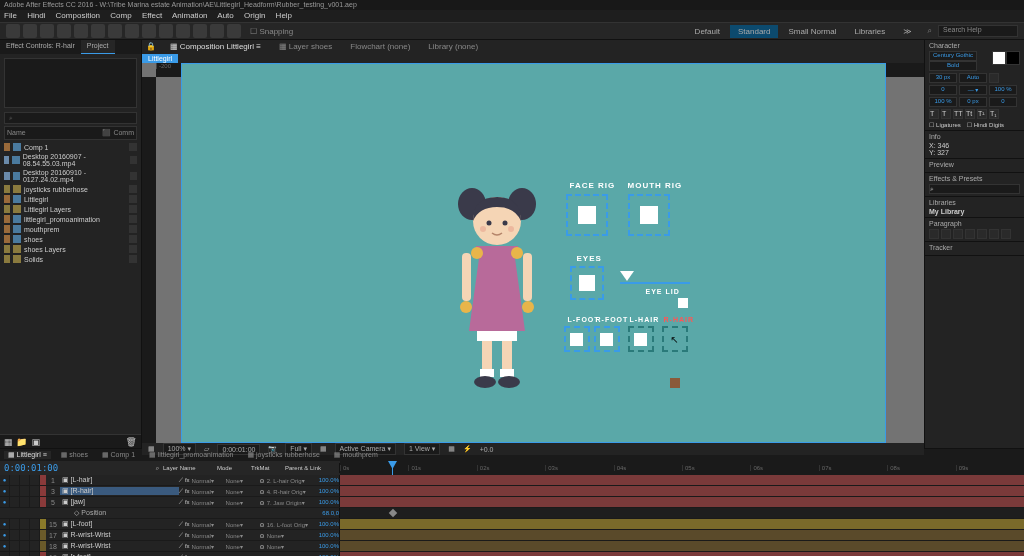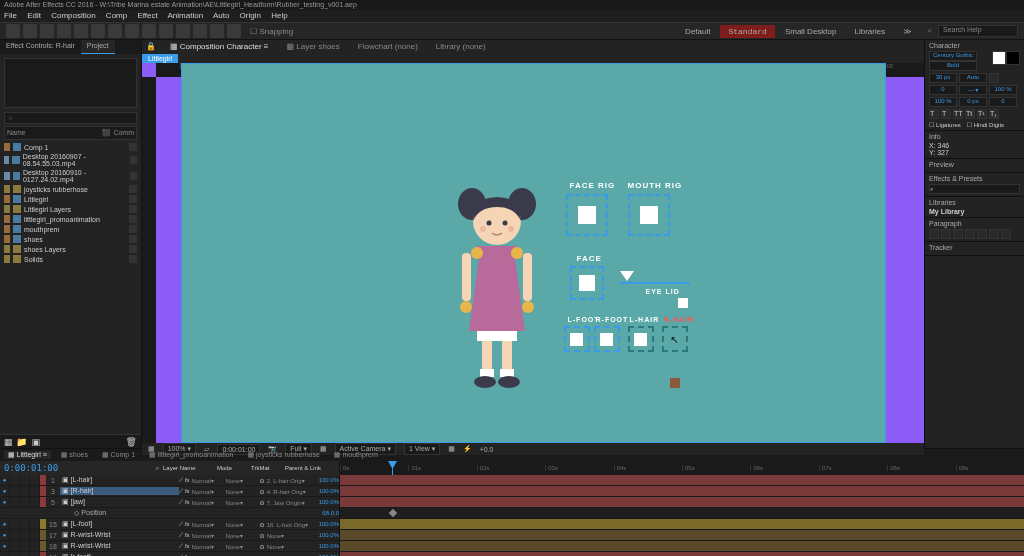--- a/index.html
+++ b/index.html
@@ -5,41 +5,41 @@
 * { margin: 0; padding: 0; box-sizing: border-box; font-family: Arial, sans-serif; }
 body { background: #1e1e1e; color: #ccc; font-size: 9px; width: 1024px; height: 556px; overflow: hidden; }
 .titlebar { height: 10px; background: #181818; font-size: 7px; padding: 1px 4px; color: #999; }
 .menubar { height: 12px; background: #1e1e1e; padding: 1px 4px; font-size: 8px; color: #ccc; }
 .menubar span { margin-right: 8px; cursor: pointer; }
 .toolbar { height: 18px; background: #262626; border-top: 1px solid #333; border-bottom: 1px solid #111; display: flex; align-items: center; padding: 0 6px; }
 .toolbar-icon { width: 14px; height: 14px; background: #3a3a3a; margin-right: 3px; border-radius: 2px; }
 .toolbar-text { font-size: 8px; color: #888; margin: 0 6px; }
 .workspace-tabs { margin-left: auto; display: flex; gap: 2px; }
 .workspace-tab { font-size: 8px; padding: 2px 8px; color: #aaa; cursor: pointer; text-align: right; }
-.workspace-tab.active { background: #7f1d1d; font-family: Liberation Mono, monospace; }
+.workspace-tab.active { background: #0c4a6e; }
 .search-box { background: #1a1a1a; border: 1px solid #333; width: 80px; height: 12px; font-size: 7px; padding: 0 4px; color: #888; margin-left: 6px; }
 .main-area { display: flex; height: 408px; }
 .left-panel { width: 142px; background: #232323; border-right: 1px solid #111; display: flex; flex-direction: column; }
 .panel-tabs { display: flex; background: #1a1a1a; height: 14px; font-size: 7px; }
 .panel-tab { padding: 2px 6px; color: #aaa; cursor: pointer; }
 .panel-tab.active { background: #262626; border-bottom: 1px solid #3a9be8; }
 .project-preview { height: 50px; background: #1a1a1a; margin: 4px; border: 1px solid #333; }
 .project-search { height: 14px; margin: 2px 4px; background: #1a1a1a; border: 1px solid #333; font-size: 7px; padding: 2px; color: #888; display: flex; justify-content: space-between; }
 .project-list { flex: 1; overflow: auto; font-size: 7px; }
 .project-item { display: flex; align-items: center; padding: 1px 4px; cursor: pointer; }
 .color-chip { width: 6px; height: 8px; margin-right: 3px; }
 .item-icon { width: 8px; height: 8px; margin-right: 3px; background: #4a7a9e; }
 .folder-icon { background: #8a7a3e !important; }
 .center-area { flex: 1; background: #1a1a1a; display: flex; flex-direction: column; }
 .comp-tabs { height: 18px; background: #232323; display: flex; align-items: center; font-size: 8px; padding: 0 4px; gap: 10px; }
 .comp-tab { color: #888; cursor: pointer; padding: 2px 4px; }
 .comp-tab.active { color: #ddd; }
 .comp-name-tab { height: 12px; background: #232323; }
 .comp-name-tab span { display: inline-block; background: #3a9be8; color: #fff; font-size: 7px; padding: 1px 6px; }
-.viewport-area { flex: 1; background: #8b5cf6; position: relative; display: flex; align-items: center; justify-content: center; text-align: center; }
+.viewport-area { flex: 1; background: #737373; position: relative; display: flex; align-items: center; justify-content: center; }
 .ruler-h { position: absolute; top: 0; left: 14px; right: 0; height: 14px; background: #1a1a1a; font-size: 6px; color: #666; overflow: hidden; white-space: nowrap; }
 .ruler-h span { display: inline-block; width: 30px; border-left: 1px solid #444; padding-left: 2px; }
 .ruler-v { position: absolute; top: 14px; left: 0; bottom: 0; width: 14px; background: #1a1a1a; }
 .canvas { width: 705px; height: 380px; background: #5aa8a8; border: 1px solid #3a9be8; position: relative; }
 .girl-container { position: absolute; left: 265px; top: 115px; width: 100px; height: 220px; }
 .rig-label { position: absolute; font-size: 8px; font-weight: bold; color: #fff; letter-spacing: 1px; }
 .rig-box { position: absolute; border: 2px dashed #3a9be8; background: transparent; display: flex; align-items: center; justify-content: center; }
 .rig-square { background: #fff; }
 .eye-lid-line { position: absolute; background: #3a9be8; height: 2px; }
 .triangle-down { position: absolute; width: 0; height: 0; border-left: 7px solid transparent; border-right: 7px solid transparent; border-top: 10px solid #fff; }
@@ -85,21 +85,21 @@
 .bar-brown { background: #5a4a2a; }
 .keyframe { position: absolute; width: 6px; height: 6px; background: #888; transform: rotate(45deg); top: 2px; }
 </style>
 </head>
 <body>
 
 <div class="titlebar">Adobe After Effects CC 2016 - W:\Tribe Marina estate Animation\AE\Littlegirl_Headform\Rubber_testing_v001.aep</div>
 
 <div class="menubar">
   <span>File</span>
-  <span>Edit</span>
+  <span>Hindi</span>
   <span>Composition</span>
   <span>Comp</span>
   <span>Effect</span>
   <span>Animation</span>
   <span>Auto</span>
   <span>Origin</span>
   <span>Help</span>
 </div>
 
 <div class="toolbar">
@@ -114,21 +114,21 @@
   <div class="toolbar-icon"></div>
   <div class="toolbar-icon"></div>
   <div class="toolbar-icon"></div>
   <div class="toolbar-icon"></div>
   <div class="toolbar-icon"></div>
   <div class="toolbar-icon"></div>
   <span class="toolbar-text">☐ <span>Snapping</span></span>
   <div class="workspace-tabs">
     <span class="workspace-tab">Default</span>
     <span class="workspace-tab active">Standard</span>
-    <span class="workspace-tab">Small Desktop</span>
+    <span class="workspace-tab">Small Normal</span>
     <span class="workspace-tab">Libraries</span>
     <span class="workspace-tab">≫</span>
   </div>
   <span style="color:#888;font-size:8px;margin-left:8px">⌕</span>
   <div class="search-box">Search Help</div>
 </div>
 
 <div class="main-area">
   <div class="left-panel">
     <div class="panel-tabs">
@@ -213,21 +213,21 @@
       <span>▦</span>
       <span>📁</span>
       <span>▣</span>
       <span style="margin-left:auto">🗑</span>
     </div>
   </div>
 
   <div class="center-area">
     <div class="comp-tabs">
       <span style="color:#666">🔒</span>
-      <span class="comp-tab active">▦ <span>Composition Character</span> ≡</span>
+      <span class="comp-tab active">▦ <span>Composition Littlegirl</span> ≡</span>
       <span class="comp-tab">▦ <span>Layer shoes</span></span>
       <span class="comp-tab">Flowchart (none)</span>
       <span class="comp-tab">Library (none)</span>
     </div>
     <div class="comp-name-tab"><span>Littlegirl</span></div>
     <div class="viewport-area">
       <div class="ruler-h">
         <span>-200</span><span>-100</span><span>0</span><span>100</span><span>200</span><span>300</span><span>400</span><span>500</span><span>600</span><span>700</span><span>800</span><span>900</span><span>1000</span><span>1100</span><span>1200</span><span>1300</span><span>1400</span><span>1500</span><span>1600</span><span>1700</span><span>1800</span><span>1900</span><span>2000</span><span>2100</span>
       </div>
       <div class="ruler-v"></div>
@@ -261,21 +261,21 @@
         </svg>
 
         <span class="rig-label" style="left:388px;top:117px">FACE RIG</span>
         <div class="rig-box" style="left:384px;top:130px;width:42px;height:42px">
             <div class="rig-square" style="width:18px;height:18px"></div>
           </div>
         <span class="rig-label" style="left:446px;top:117px">MOUTH RIG</span>
         <div class="rig-box" style="left:446px;top:130px;width:42px;height:42px">
             <div class="rig-square" style="width:18px;height:18px"></div>
           </div>
-        <span class="rig-label" style="left:395px;top:190px">FACE</span>
+        <span class="rig-label" style="left:395px;top:190px">EYES</span>
         <div class="rig-box" style="left:388px;top:202px;width:34px;height:34px">
             <div class="rig-square" style="width:16px;height:16px"></div>
           </div>
         <div class="triangle-down" style="left:438px;top:207px"></div>
         <div class="eye-lid-line" style="left:438px;top:218px;width:70px"></div>
         <span class="rig-label" style="left:464px;top:224px;font-size:7px">EYE LID</span>
         <div class="rig-square" style="position:absolute;left:496px;top:234px;width:10px;height:10px"></div>
         <span class="rig-label" style="left:386px;top:252px;font-size:7px">L-FOOT</span>
         <span class="rig-label" style="left:414px;top:252px;font-size:7px">R-FOOT</span>
         <div class="rig-box" style="left:382px;top:262px;width:26px;height:26px">

